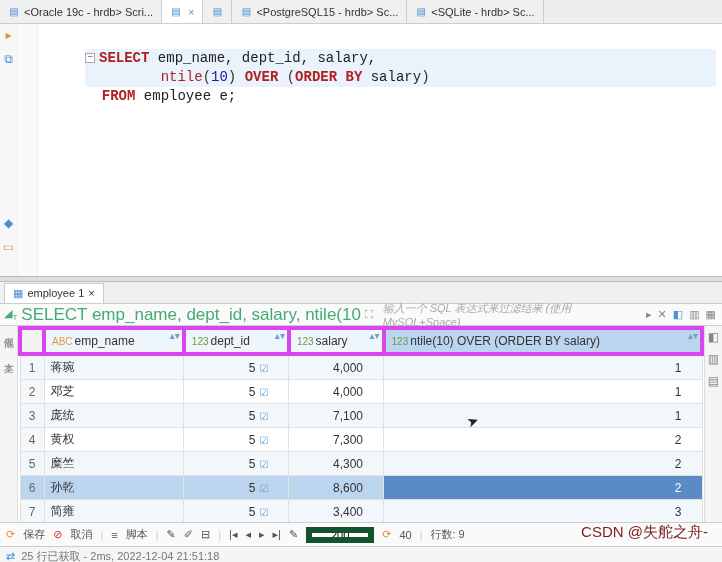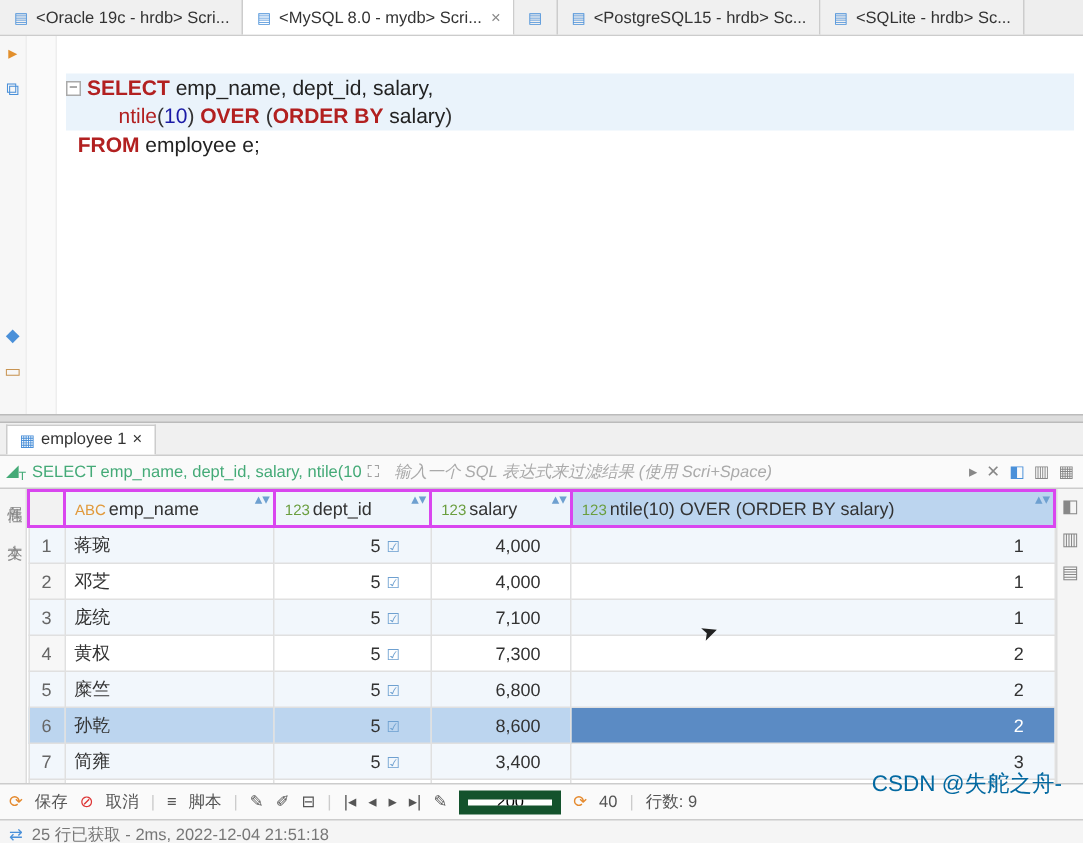--- a/index.html
+++ b/index.html
@@ -64,24 +64,25 @@
     display: flex;
     flex-direction: column;
     align-items: center;
     padding-top: 4px;
     gap: 10px;
     color: #4a90d9;
   }
   .code {
     flex: 1;
     padding: 6px 6px;
-    font-family: Liberation Sans, sans-serif;
+    font-family: Liberation Mono, monospace;
     font-size: 14px;
     line-height: 19px;
     white-space: pre;
+    margin-left: 41px;
   }
   .code .curline { background: #eaf3fb; display: inline-block; width: 100%; }
   .kw { color: #b22020; font-weight: bold; }
   .id { color: #222; }
   .fn { color: #b22020; }
   .num { color: #1a1aa6; }
   .paren { color: #333; }
   .minus-box {
     display:inline-block; border:1px solid #aaa; width:10px; height:10px;
     line-height:8px; text-align:center; font-size:10px; color:#666;
@@ -111,36 +112,36 @@
     display: flex;
     align-items: center;
     height: 22px;
     background: #fafafa;
     border-bottom: 1px solid #ccc;
     font-size: 11px;
   }
   .filter-left {
     display:flex; align-items:center; gap:4px; color:#4a7; padding:0 4px;
   }
-  .filter-text { color:#4a7; font-size:11px;}
+  .filter-text { color:#4a7; font-size:17px;}
   .filter-input {
     flex:1; color:#aaa; font-style:italic; padding-left:6px;
   }
   .filter-right { display:flex; gap:6px; padding:0 6px; color:#888;}
   .grid-wrap { display:flex; height: 196px; background:#fff;}
   .grid-left-tools {
     width: 18px; background:#f5f5f5; border-right:1px solid #ddd;
     display:flex; flex-direction:column; align-items:center; padding-top:4px; gap:6px;
     color:#888; font-size:11px;
   }
   .grid { flex:1; overflow:hidden;}
   table { border-collapse: collapse; width:100%; font-size:12px;}
   thead th {
     background: #eef5fb;
-    border: 2px solid #d946ef;
+    border: 4px solid #d946ef;
     padding: 4px 6px;
     text-align: left;
     font-weight: normal;
     color: #333;
     position: relative;
   }
   thead th.rownum-h { width:24px; background:#f2f2f2;}
   .col-icon { color:#e19a3c; margin-right:2px; font-size:10px;}
   .col-icon.num { color:#6a9e3e; }
   .sort-btn {
@@ -169,21 +170,21 @@
   }
   .toolbar .sep { color:#ccc; }
   .toolbar input.page {
     width:68px; height:16px; border:6px solid #14532d; text-align:center; font-size:11px;
   }
   .statusbar {
     display:flex; align-items:center; height:20px; background:#f5f5f5;
     border-top:1px solid #ccc; padding:0 6px; font-size:11px; color:#777; gap:6px;
   }
   .watermark {
-    position:absolute; right:14px; bottom:30px; color:#0369a1; font-size:15px;
+    position:absolute; right:14px; bottom:20px; color:#7f1d1d; font-size:15px;
     pointer-events:none;
   }
   .v-text { writing-mode: vertical-rl; font-size:10px; color:#888;}
   .cursor-arrow {
     position: absolute;
     left: 467px;
     top: 413px;
     font-size: 14px;
     color: #222;
     pointer-events: none;
@@ -193,21 +194,20 @@
 </head>
 <body>
 
 <div class="tabs">
   <div class="tab">
     <span class="sql-icon">▤</span>
     <span>&lt;Oracle 19c - hrdb&gt; Scri...</span>
   </div>
   <div class="tab active">
     <span class="sql-icon">▤</span>
-    <span>&lt;MySQL 8.0 - mydb&gt; Scri...</span>
     <span class="close-x">×</span>
   </div>
   <div class="tab">
     <span class="sql-icon">▤</span>
   </div>
   <div class="tab">
     <span class="sql-icon">▤</span>
     <span>&lt;PostgreSQL15 - hrdb&gt; Sc...</span>
   </div>
   <div class="tab">
@@ -241,21 +241,21 @@
     <span class="close-x">×</span>
   </div>
 </div>
 
 <div class="filter-row">
   <div class="filter-left">
     <span style="color:#4a7">◢<sub style="font-size:8px">T</sub></span>
     <span class="filter-text">SELECT emp_name, dept_id, salary, ntile(10</span>
     <span style="color:#888">⛶</span>
   </div>
-  <div class="filter-input">输入一个 SQL 表达式来过滤结果 (使用 Scri+Space)</div>
+  <div class="filter-input">输入一个 SQL 表达式来过滤结果 (使用 MySQL+Space)</div>
   <div class="filter-right">
     <span>▸</span>
     <span>✕</span>
     <span style="color:#4a90d9">◧</span>
     <span style="color:#888">▥</span>
     <span>▦</span>
   </div>
 </div>
 
 <div class="grid-wrap">
@@ -301,21 +301,21 @@
             <td class="rownum">4</td>
             <td>黄权</td>
             <td class="numcell"><span>5</span><span class="link-ic">☑</span></td>
             <td class="numcell">7,300</td>
             <td class="numcell">2</td>
           </tr>
         <tr class="alt">
             <td class="rownum">5</td>
             <td>糜竺</td>
             <td class="numcell"><span>5</span><span class="link-ic">☑</span></td>
-            <td class="numcell">6,800</td>
+            <td class="numcell">4,300</td>
             <td class="numcell">2</td>
           </tr>
         <tr class="sel">
             <td class="rownum">6</td>
             <td>孙乾</td>
             <td class="numcell"><span>5</span><span class="link-ic">☑</span></td>
             <td class="numcell">8,600</td>
             <td class="numcell active-cell">2</td>
           </tr>
         <tr class="alt">

